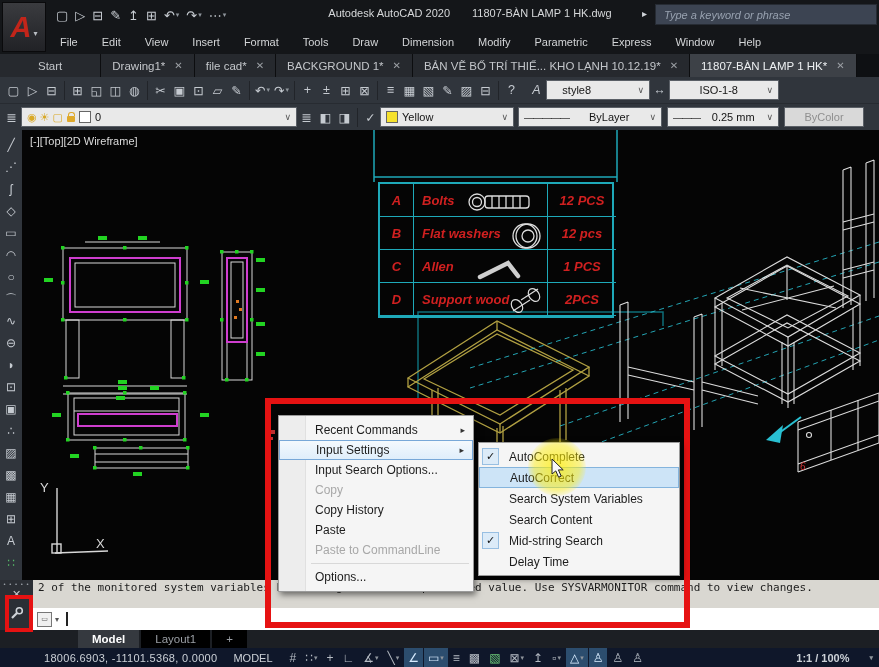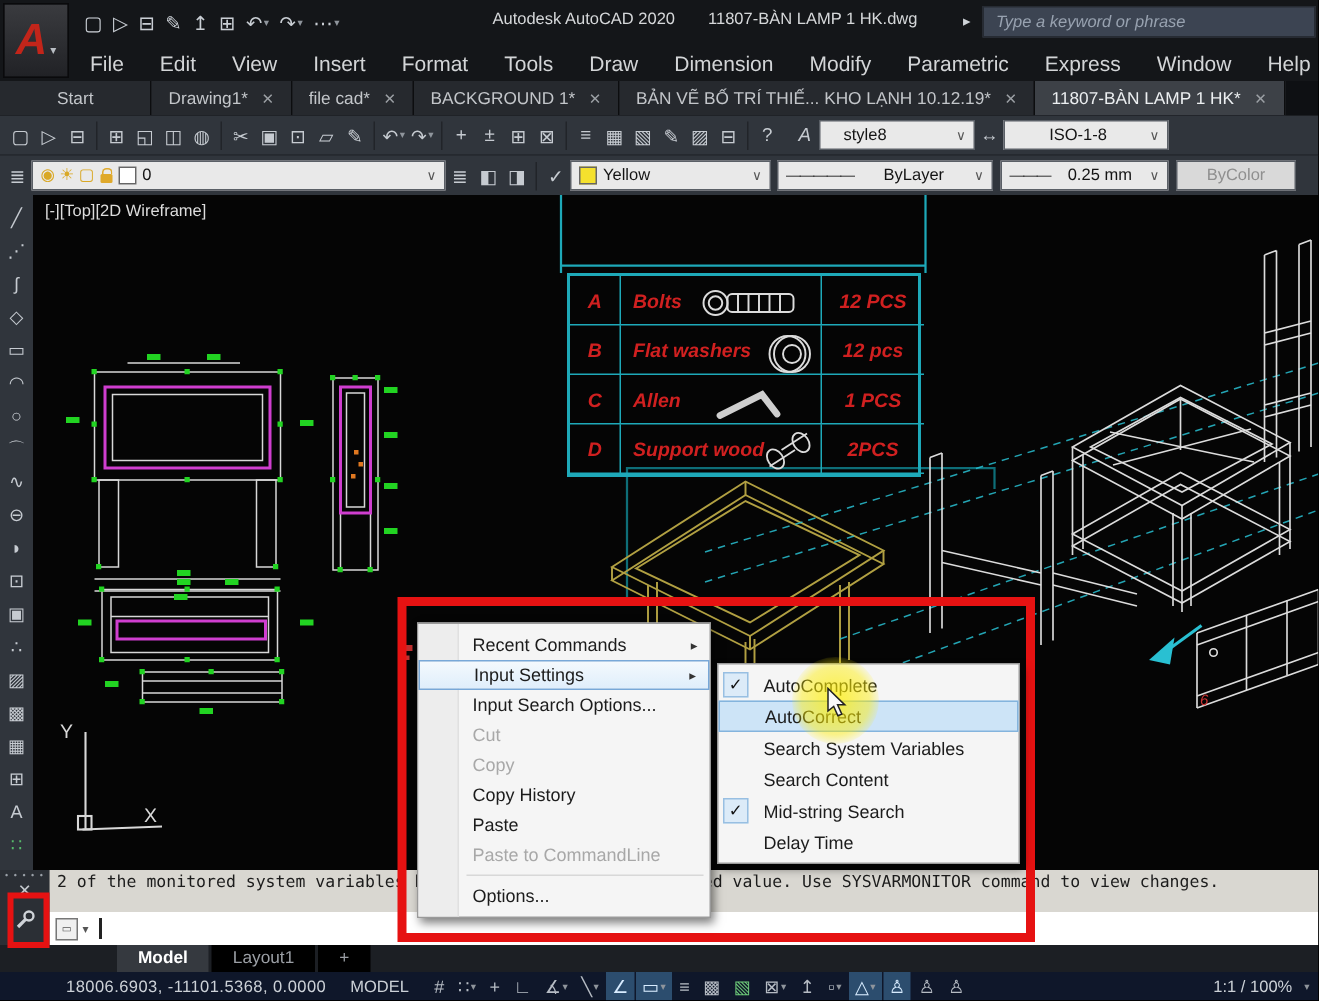--- a/index.html
+++ b/index.html
@@ -20,21 +20,21 @@
   .wintitle{left:300px;top:7px;width:340px;text-align:center;color:#d6d8da;font-size:11px;white-space:nowrap;}
   .wintitle .doc{margin-left:22px;}
   .search-arrow{right:232px;top:8px;color:#cfd3d8;font-size:10px;}
   .searchbox{right:2px;top:4px;width:222px;height:21px;background:#3c4452;border:1px solid #262b33;
              color:#98a2b0;font-style:italic;font-size:11px;padding-left:8px;box-sizing:border-box;
              font-family:"Liberation Sans",sans-serif;outline:none;}
   .searchbox::placeholder{color:#98a2b0;}
 
   
   .menubar{left:0;top:30px;width:879px;height:24px;background:#141619;display:flex;align-items:center;padding-left:48px;box-sizing:border-box;}
-  .menuitem{color:#d3d5d7;font-size:14px;padding:0 12px;height:24px;display:flex;align-items:center;}
+  .menuitem{color:#d3d5d7;font-size:11px;padding:0 12px;height:24px;display:flex;align-items:center;}
 
   
   .filetabs{left:0;top:54px;width:879px;height:23px;background:#0e1013;display:flex;overflow:hidden;}
   .ftab{background:#26292e;border-right:1px solid #0c0d0f;color:#c3c6ca;font-size:11.5px;
         display:flex;align-items:center;gap:9px;padding:0 11px;white-space:nowrap;max-width:320px;overflow:hidden;}
   .ftab .x{color:#9ca0a5;font-size:10px;}
   .ftab.active{background:#3d4147;color:#eceff1;}
   .ftab.start{padding:0 38px;}
 
   
@@ -119,21 +119,21 @@
   .ltab{display:flex;align-items:center;padding:0 14px;font-size:11.5px;color:#9b9fa5;background:#000000;margin-right:2px;}
   .ltab.active{background:#35393f;color:#ffffff;font-weight:bold;}
   .statusbar{left:0;top:648px;width:879px;height:19px;background:#0f172a;display:flex;align-items:center;font-size:11px;color:#ccd1d7;}
   .coords{margin-left:44px;letter-spacing:.3px;}
   .space{margin-left:16px;}
   .sicons{margin-left:13px;display:flex;align-items:center;gap:1px;}
   .sicon{height:19px;padding:0 4px;display:flex;align-items:center;gap:1px;color:#b6bcc4;font-size:12px;}
   .sicon .caret{font-size:7px;color:#8f959c;}
   .sicon.active{background:#2c4d6e;color:#d8ecff;}
   .sicon.green{color:#6cc878;}
-  .zoomlbl{margin-left:auto;margin-right:6px;display:flex;align-items:center;gap:8px;}
+  .zoomlbl{margin-left:auto;margin-right:6px;display:flex;align-items:center;gap:20px;font-weight:bold;}
   .zoomlbl .caret{font-size:7px;color:#8f959c;}
 </style>
 </head>
 <body>
 
 <div class="app">
 
   <div class="abs titlebar"></div>
   <div class="abs logo">
     <span class="a">A</span>
@@ -734,24 +734,20 @@
       <div class="cmi hl">
         <span>Input Settings</span>
         <span class="arrow">▸</span>
       </div>
 
       <div class="cmi">
         <span>Input Search Options...</span>
 
       </div>
 
-      <div class="cmi dis">
-        <span>Cut</span>
-
-      </div>
 
       <div class="cmi dis">
         <span>Copy</span>
 
       </div>
 
       <div class="cmi">
         <span>Copy History</span>
 
       </div>

